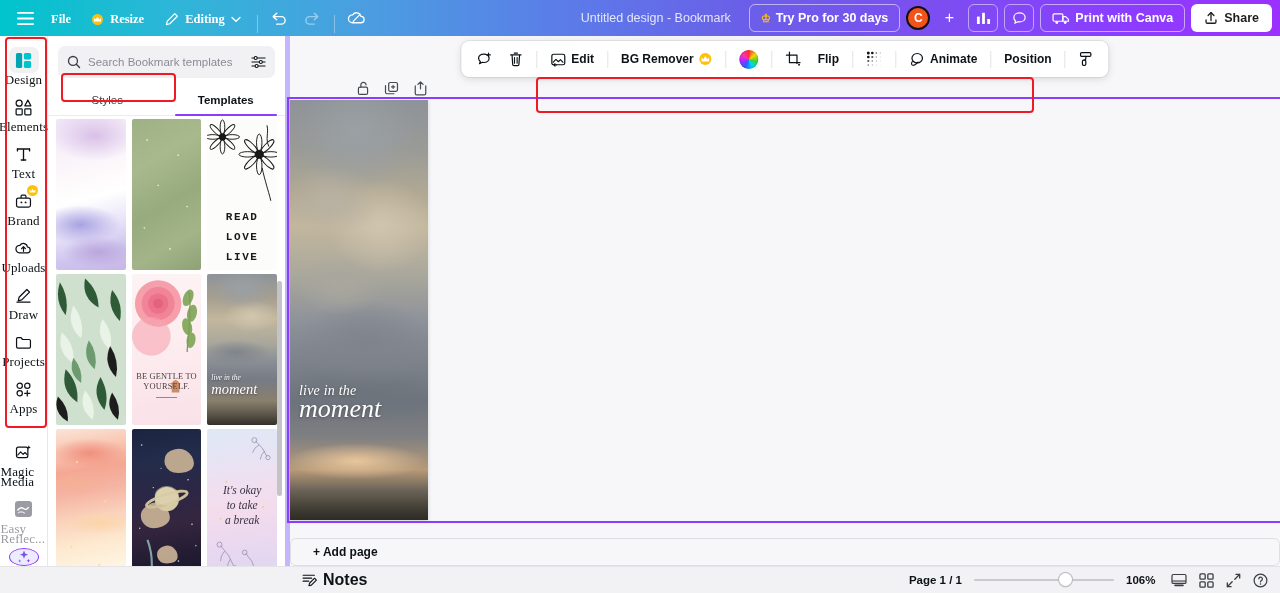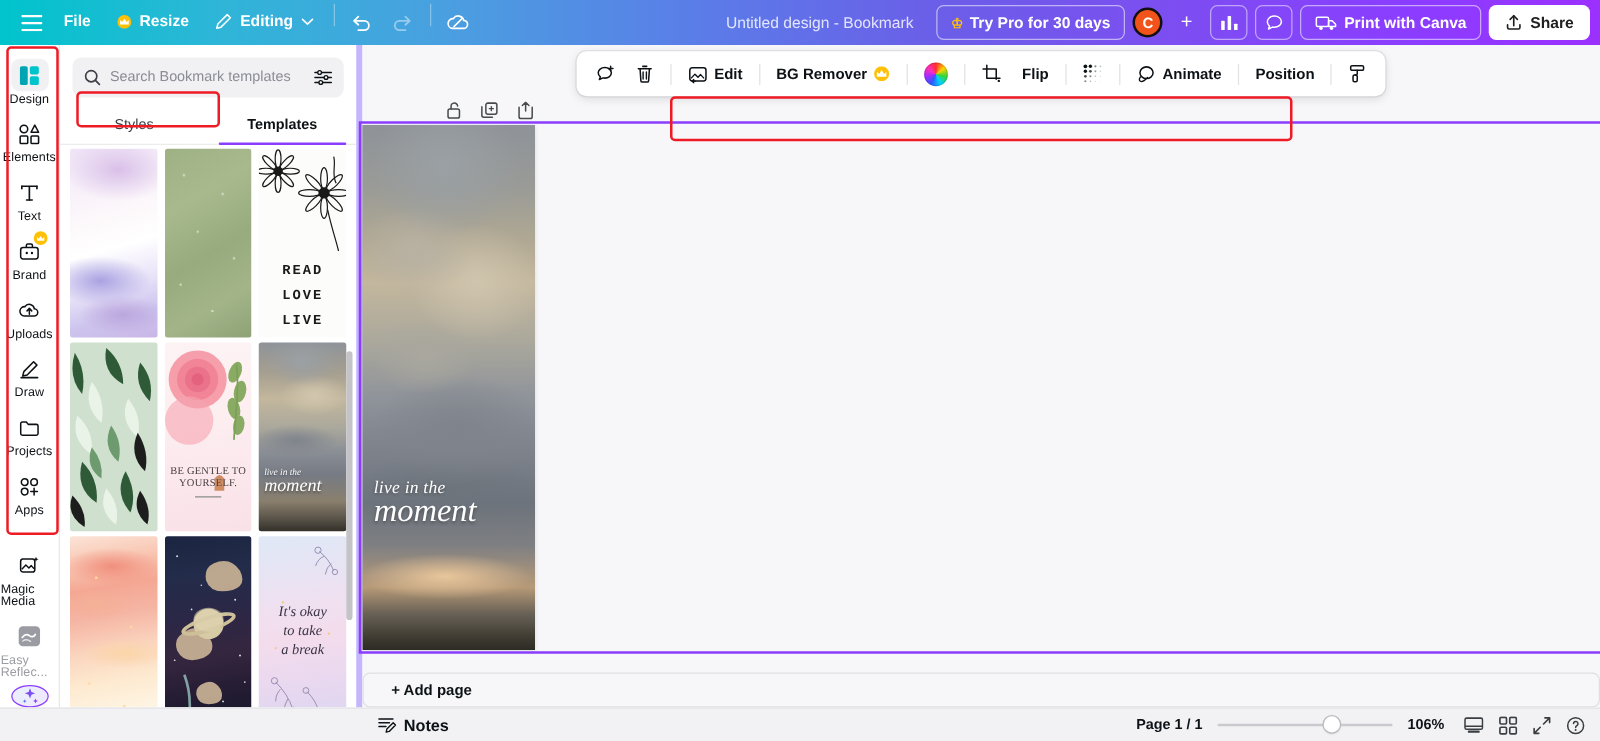--- a/index.html
+++ b/index.html
@@ -10,21 +10,21 @@
   }
   .app { position: relative; width: 1280px; height: 593px; display: flex; flex-direction: column; }
 
   
   .topbar {
     height: 36px; flex: 0 0 36px;
     background: linear-gradient(90deg,#00c4cc 0%, #2fb5d8 14%, #4a9fe0 28%, #5b7ce8 44%, #6a5fe8 58%, #7b4ff0 72%, #8b3dff 88%, #9b30ff 100%);
     display: flex; align-items: center; color:#fff;
     padding: 0 8px 0 10px; position: relative; z-index: 40;
   }
-  .tb-left { display:flex; align-items:flex-start; gap:2px; }
+  .tb-left { display:flex; align-items:flex-end; gap:2px;font-family:Liberation Serif, serif; }
   .tb-right { display:flex; align-items:center; gap:6px; margin-left:auto; }
   .tb-btn {
     display:flex; align-items:center; gap:6px; height:28px;
     padding:0 9px; border-radius:6px; font-size:12.5px; font-weight:700;
     color:#fff; cursor:pointer; white-space:nowrap;
   }
   .tb-icon-btn {
     width:30px; height:30px; border-radius:6px; display:flex;
     align-items:center; justify-content:center; cursor:pointer;
   }
@@ -67,21 +67,21 @@
   }
   .rail-item {
     width:46px; padding:5px 0 4px; display:flex; flex-direction:column;
     align-items:center; gap:2px; cursor:pointer; position:relative;
   }
   .rail-ico {
     width:30px;height:26px;display:flex;align-items:center;justify-content:center;
     border-radius:7px; position:relative;
   }
   .rail-ico.active { background:#f1f1f3; }
-  .rail-lbl { font-size:10px; color:#0d1216; letter-spacing:.1px; line-height:10px; }
+  .rail-lbl { font-size:13px; color:#0d1216; letter-spacing:.1px; line-height:10px;font-family:Liberation Serif, serif; }
   .rail-lbl.muted { color:#9b9ba3; }
   .rail-badge {
     position:absolute; top:-3px; right:1px; width:11px;height:11px;border-radius:50%;
     background:#ffc107; display:flex;align-items:center;justify-content:center;
     font-size:7px; color:#fff;
   }
   .rail-spacer { flex:1; }
   .magic-orb {
     width:30px;height:30px;border-radius:50%;
     background:linear-gradient(135deg,#e8f0ff,#f2e8ff);
@@ -209,21 +209,21 @@
     font-family:inherit;
   }
 
   
   .bottombar {
     height:27px; flex:0 0 27px; background:#f2f2f4; border-top:1px solid #e4e4e8;
     display:flex; align-items:center; padding:0 12px 0 296px; gap:10px;
     position:relative; z-index:30;
   }
   .notes {
-    display:flex; align-items:center; gap:6px; font-size:13px;
+    display:flex; align-items:center; gap:6px; font-size:16px;
     font-weight:700; color:#0d1216; cursor:pointer; padding:3px 6px; border-radius:4px;
   }
   .bb-right { margin-left:auto; display:flex; align-items:center; gap:12px; }
   .page-count { font-size:11.5px; font-weight:700; color:#0d1216; }
   .zoom-slider { width:140px; height:14px; position:relative; cursor:pointer; }
   .zs-track { position:absolute; top:6px; left:0; right:0; height:2px; background:#c9c9cf; border-radius:2px; }
   .zs-knob {
     position:absolute; top:0; left:61%; width:13px; height:13px; border-radius:50%;
     background:#fff; box-shadow:0 0 0 1px #b9b9c0, 0 1px 2px rgba(0,0,0,.2);
   }

